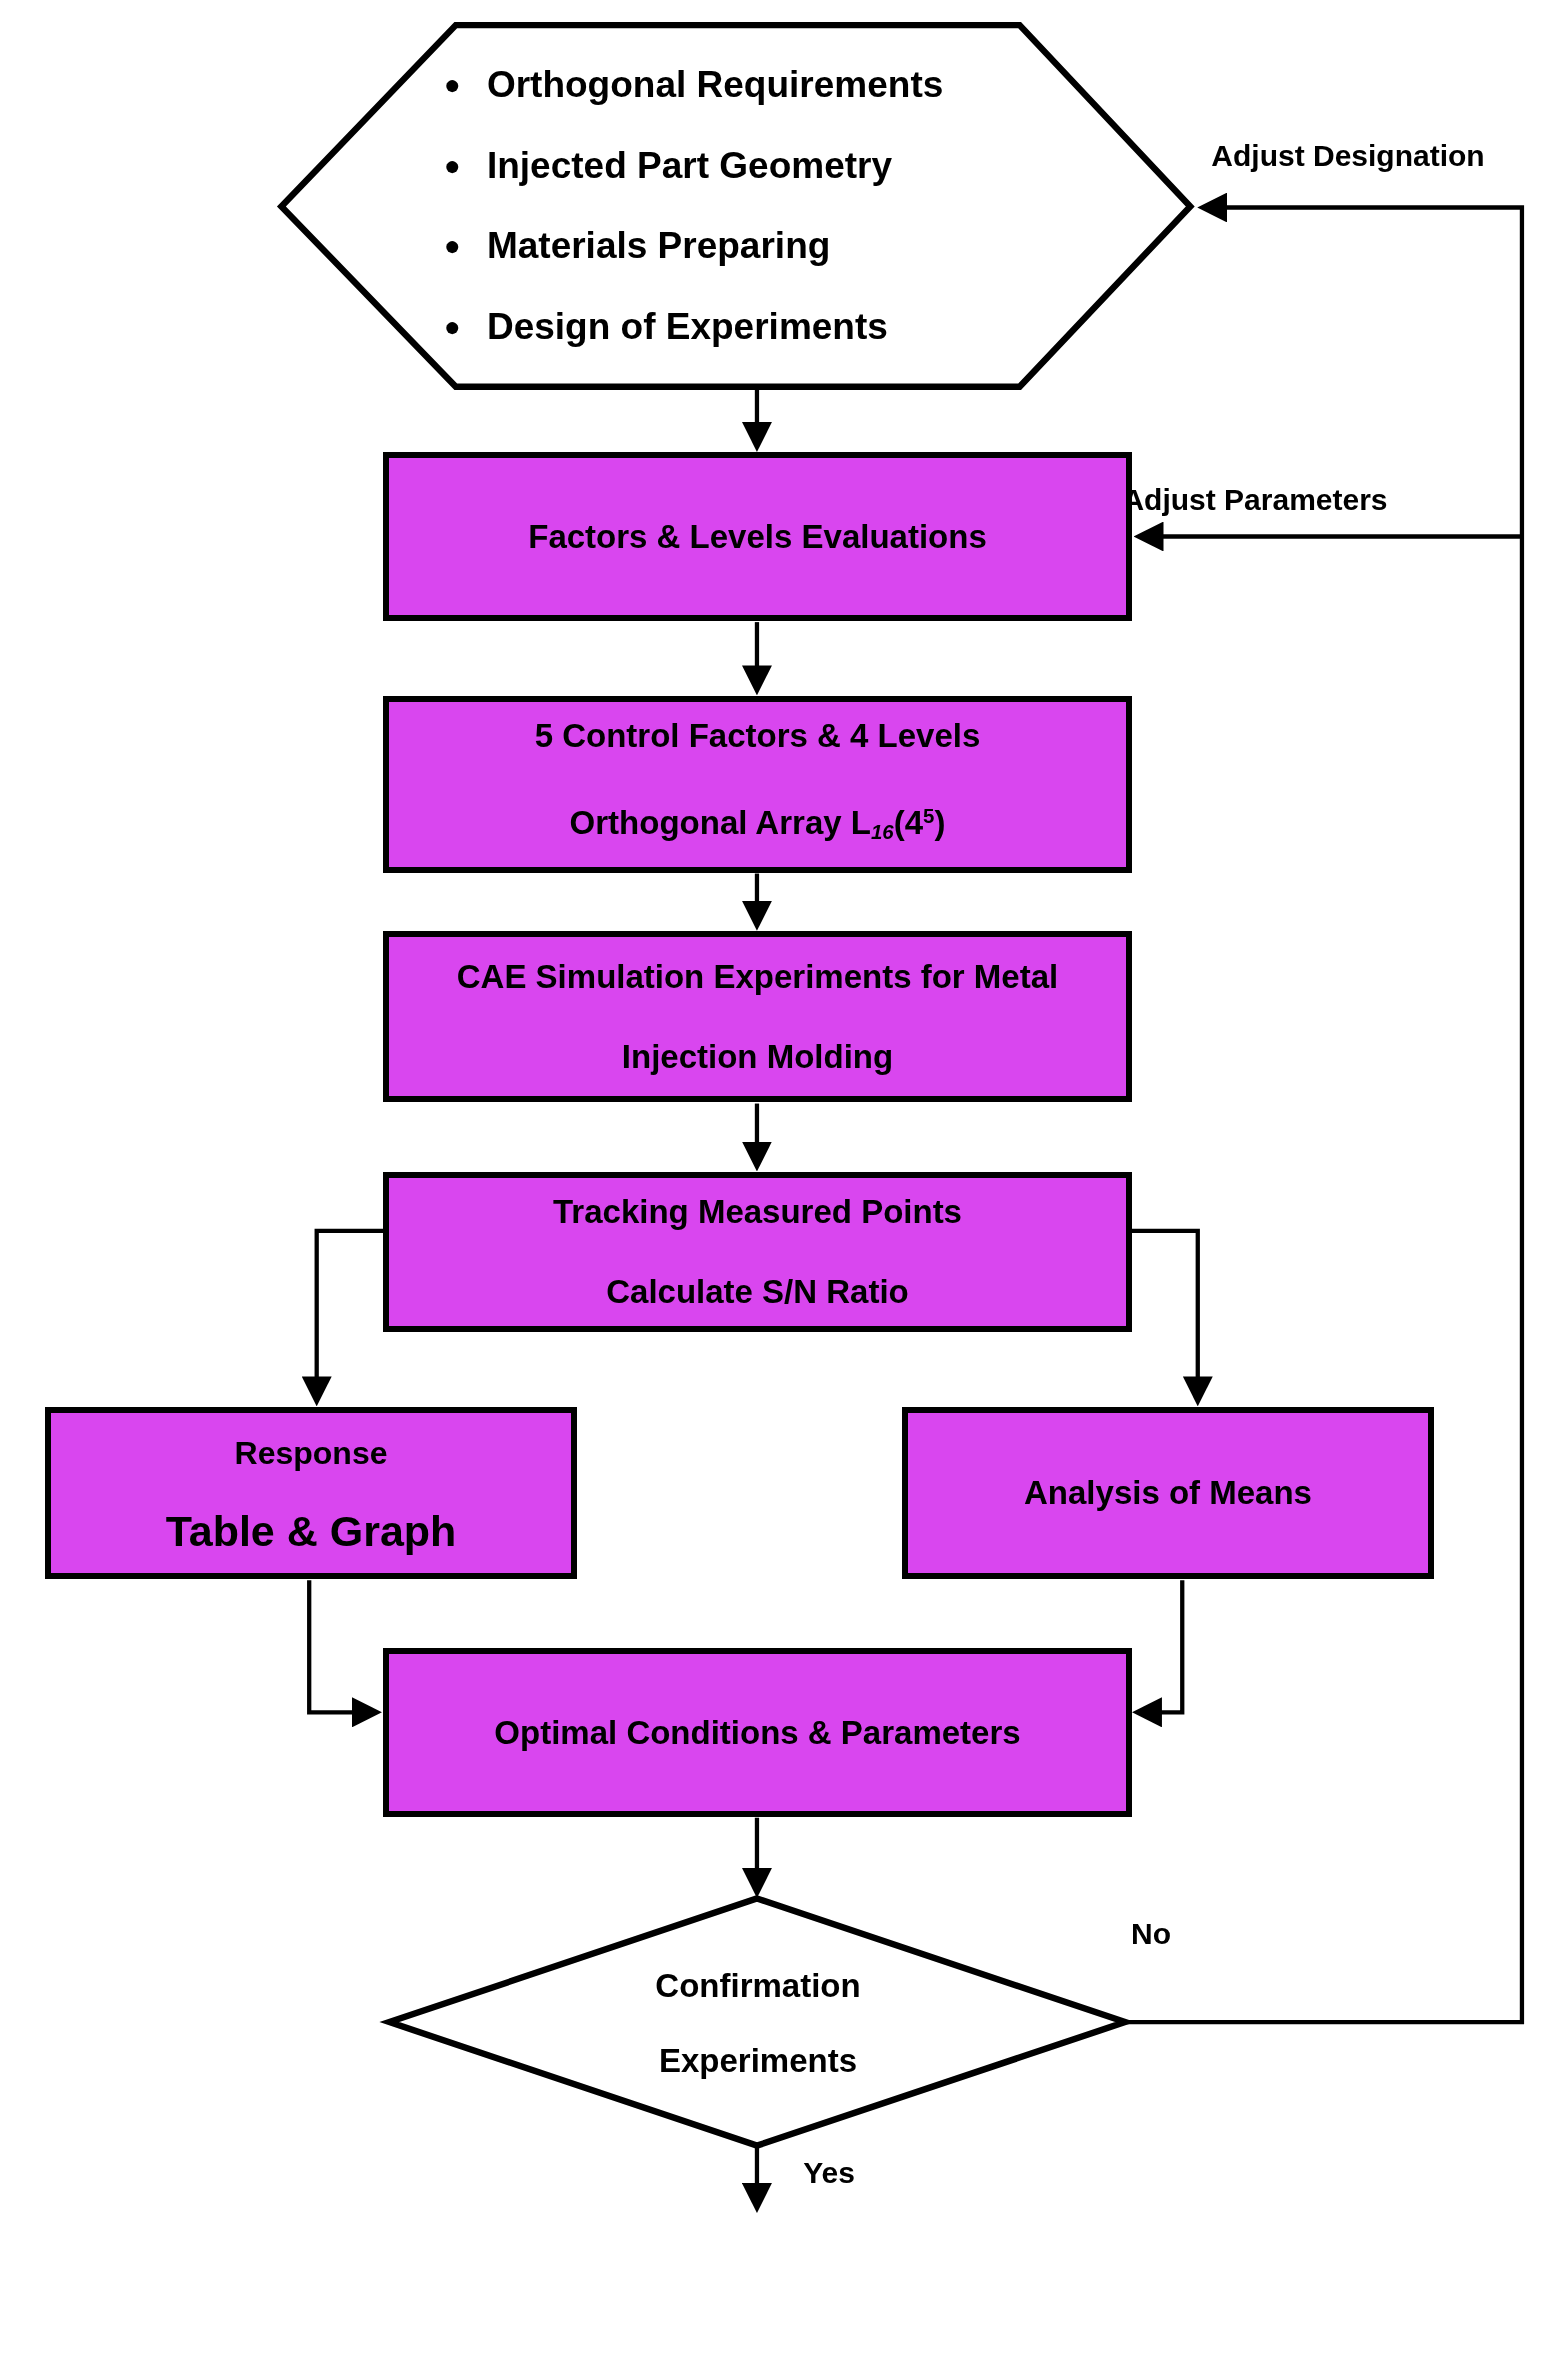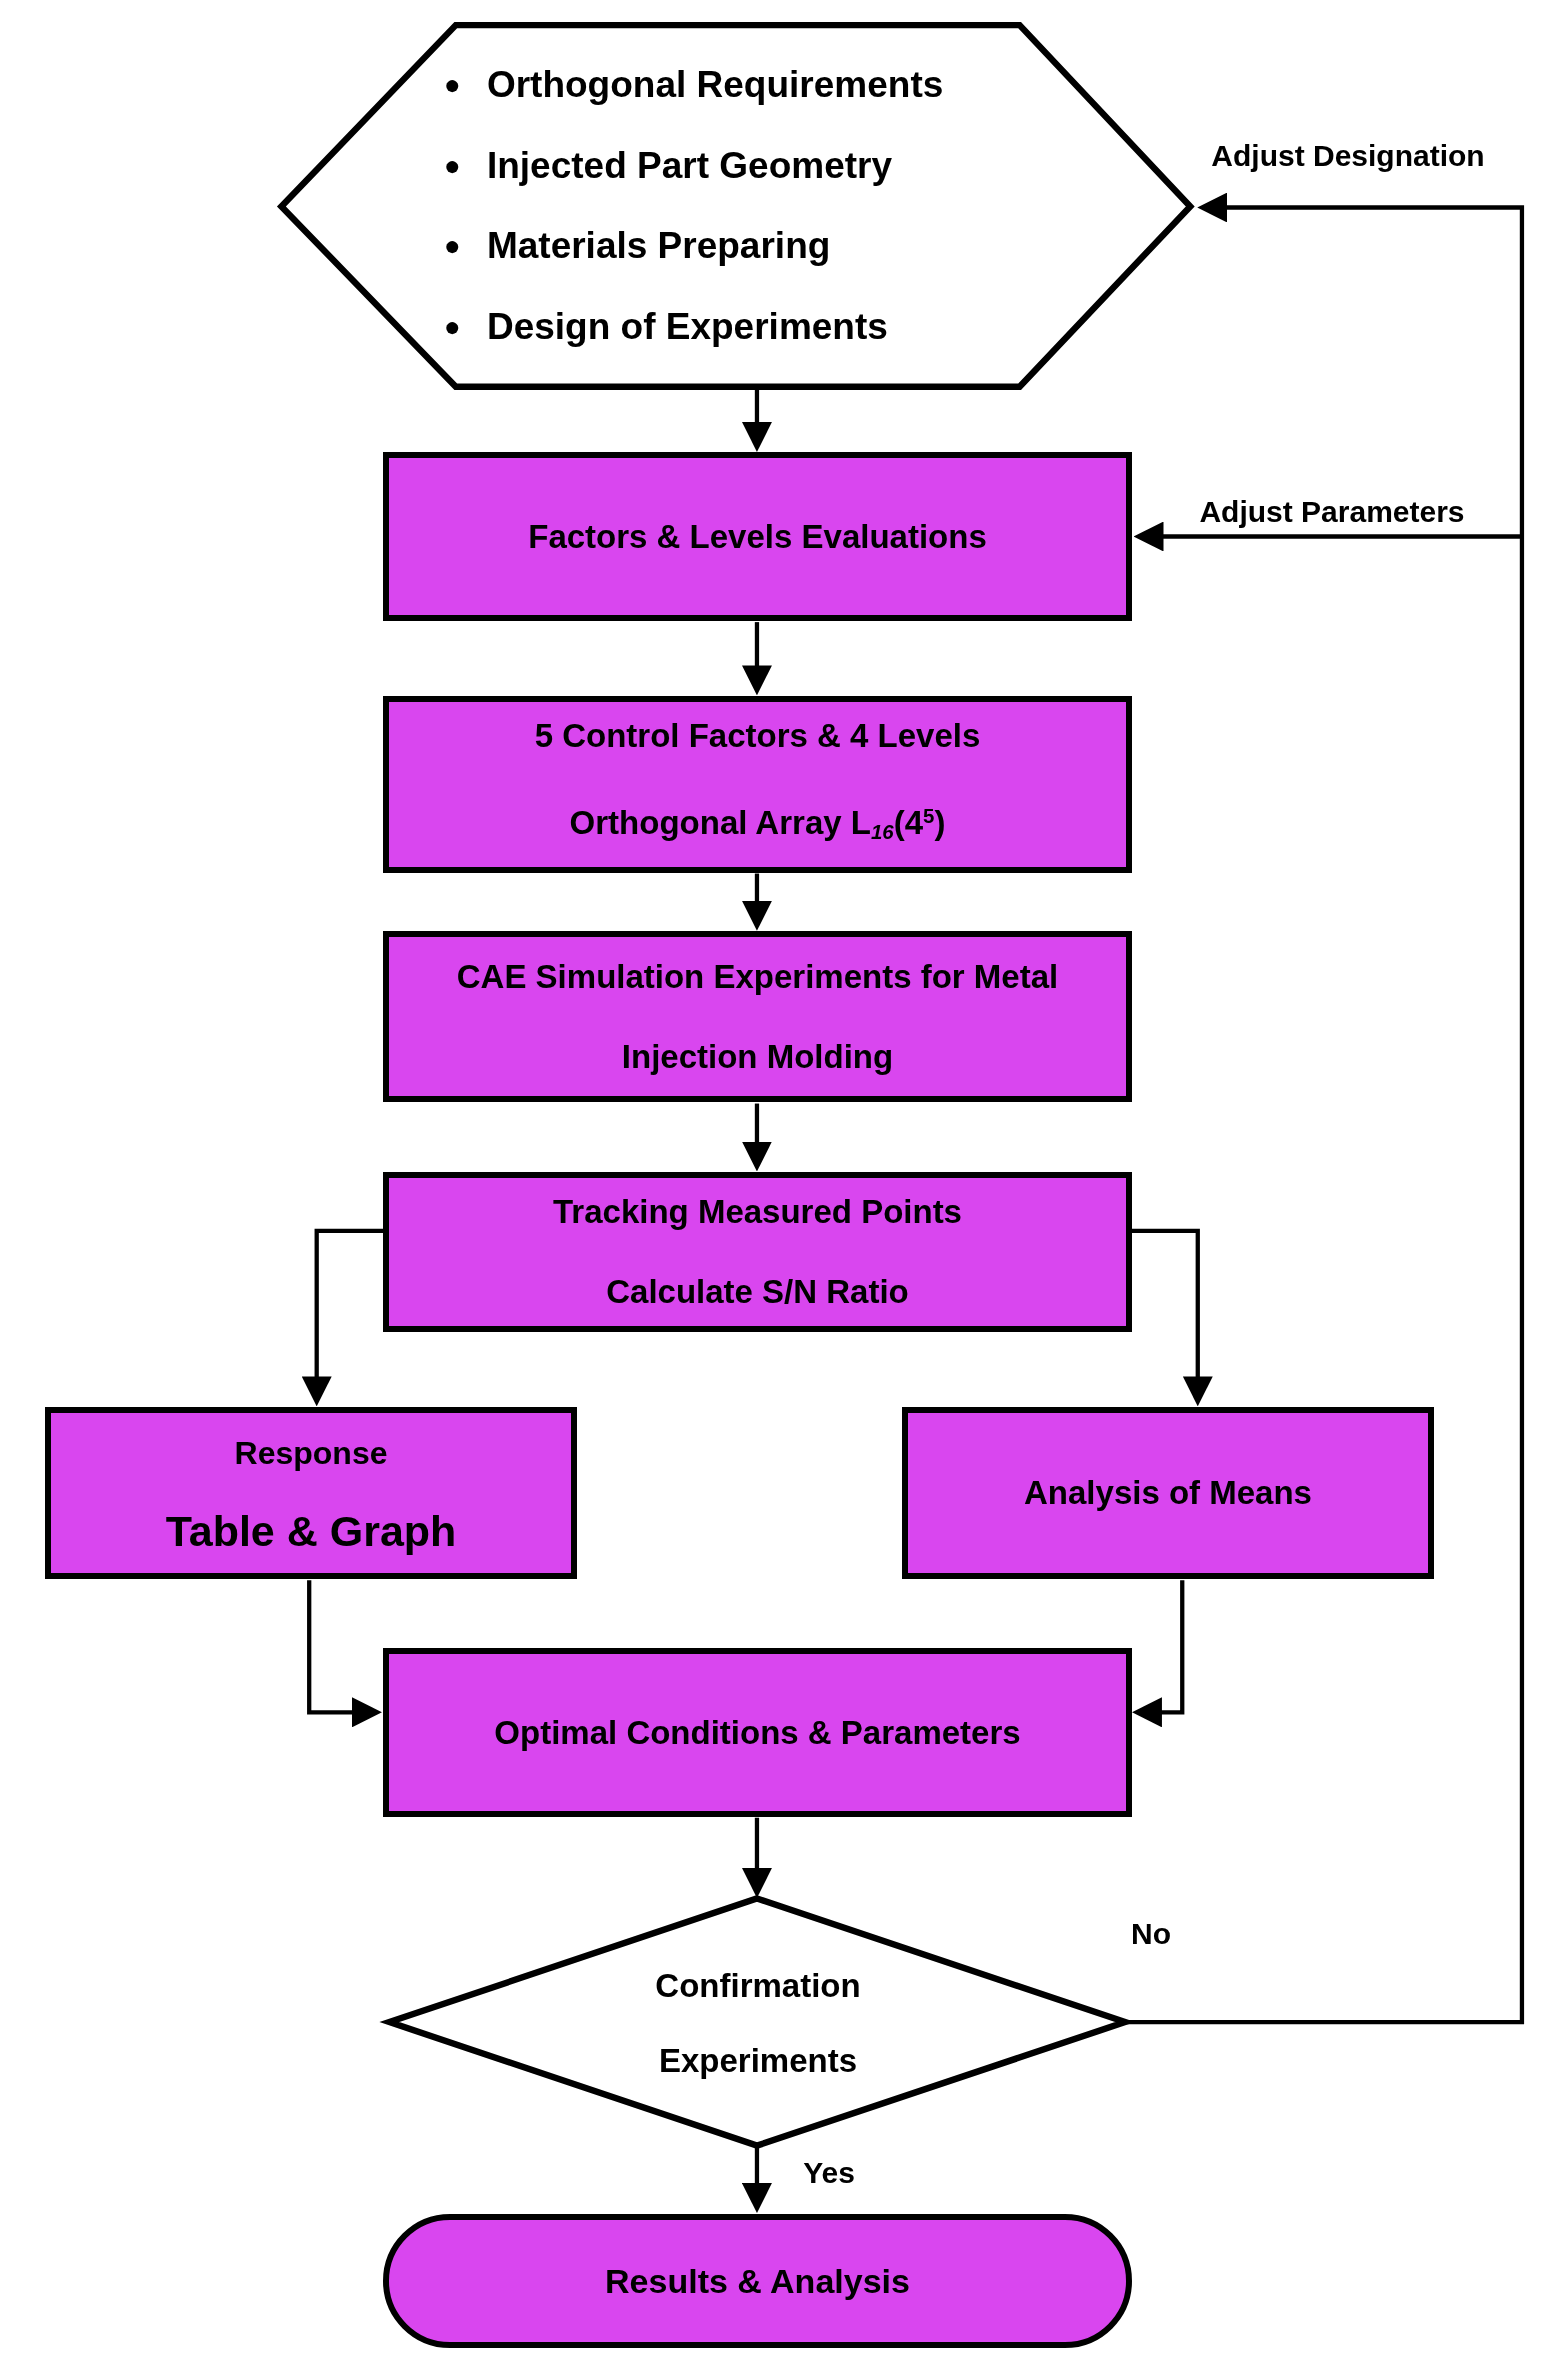--- a/index.html
+++ b/index.html
@@ -123,21 +123,21 @@
       <span class="bullet">●</span>
       <span>Materials Preparing</span>
     </div>
     <div class="hex-item">
       <span class="bullet">●</span>
       <span>Design of Experiments</span>
     </div>
   </div>
 
   <div class="label" style="left:1348px; top:156px;">Adjust Designation</div>
-  <div class="label" style="left:1332px; top:500px;margin-top:12px;">Adjust Parameters</div>
+  <div class="label" style="left:1255px; top:500px;">Adjust Parameters</div>
   <div class="label" style="left:1151px; top:1934px;">No</div>
   <div class="label" style="left:829px; top:2173px;">Yes</div>
 
   <div class="node" id="node-factors" style="left:383px; top:452px; width:749px; height:169px;">
     <div class="line">Factors &amp; Levels Evaluations</div>
   </div>
 
   <div class="node" id="node-orthogonal" style="left:383px; top:696px; width:749px; height:177px;">
     <div class="line">5 Control Factors &amp; 4 Levels</div>
     <div class="line"><span>Orthogonal Array L</span><sub class="sn">16</sub><span>(4</span><sup class="sn">5</sup><span>)</span></div>
@@ -164,18 +164,15 @@
 
   <div class="node" id="node-optimal" style="left:383px; top:1648px; width:749px; height:169px;">
     <div class="line">Optimal Conditions &amp; Parameters</div>
   </div>
 
   <div id="diamond-text">
     <div class="line">Confirmation</div>
     <div class="line">Experiments</div>
   </div>
 
-  <div class="node" id="node-results" style="left:383px; top:2214px; width:749px; height:134px;">
-    <div class="line">Results &amp; Analysis</div>
-  </div>
 
 </div>
 
 
 </body></html>

